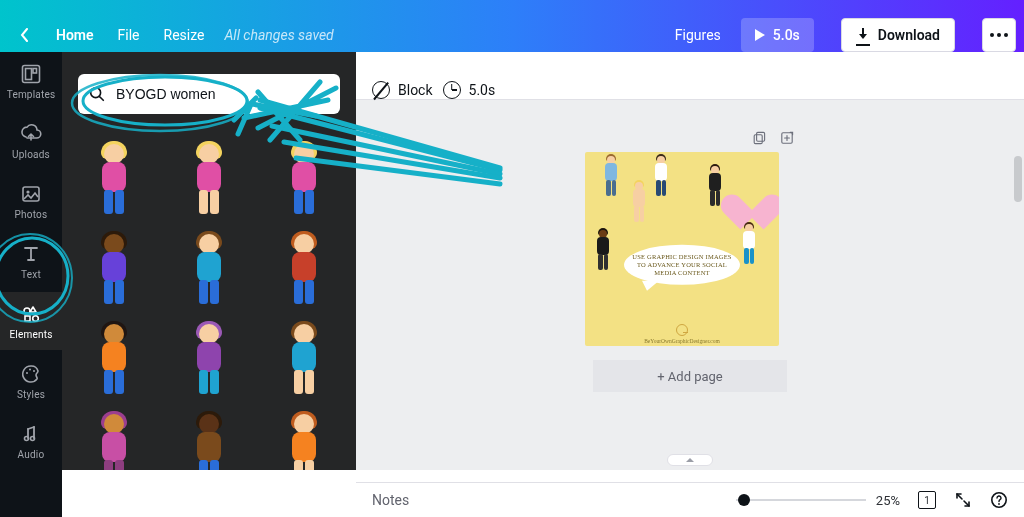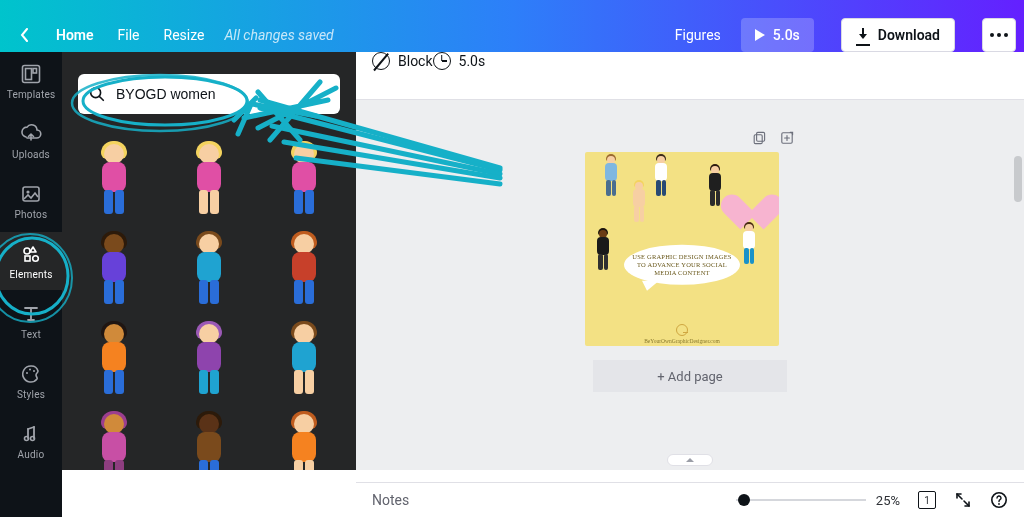--- a/index.html
+++ b/index.html
@@ -47,21 +47,21 @@
   .p-head{position:absolute; top:0; left:50%; transform:translateX(-50%); width:20px;height:20px; border-radius:50%;}
   .p-hair{position:absolute; top:-3px; left:50%; transform:translateX(-50%); width:26px;height:18px; border-radius:12px 12px 6px 6px;}
   .p-body{position:absolute; top:18px; left:50%; transform:translateX(-50%); width:24px; height:30px; border-radius:8px;}
   .p-legs{position:absolute; top:46px; left:50%; transform:translateX(-50%); width:20px;height:24px;display:flex;gap:2px;}
   .p-leg{flex:1;border-radius:3px;}
   .panel-collapse{position:absolute; right:-10px; top:50%; transform:translateY(-50%); width:10px; height:58px; background:#252627; border-radius:0 6px 6px 0; display:flex; align-items:center; justify-content:center; cursor:pointer;}
   .panel-collapse::before{content:"";border-top:5px solid transparent;border-bottom:5px solid transparent;border-right:5px solid #7a7a7f;}
 
   
   .workarea{position:absolute; left:356px; top:52px; right:0; bottom:47px; background:#edeef0;}
-  .work-topbar{height:48px; background:#fff; border-bottom:1px solid #e0e0e6; display:flex; align-items:flex-start; padding:0 16px; gap:0; color:#0e1318;}
+  .work-topbar{height:48px; background:#fff; border-bottom:1px solid #e0e0e6; display:flex; align-items:flex-end; padding:0 16px; gap:10px; color:#0e1318;}
   .work-btn{display:inline-flex;align-items:center; gap:8px; cursor:pointer;}
   .ring{width:18px;height:18px;border:1.8px solid #0e1318;border-radius:50%;position:relative;}
   .ring.slash::after{content:"";position:absolute;left:50%;top:-2px; width:1.8px;height:22px;background:#0e1318; transform:translateX(-50%) rotate(40deg);}
   .clock{width:18px;height:18px;border:1.8px solid #0e1318;border-radius:50%;position:relative;}
   .clock::before{content:"";position:absolute;left:50%;top:2px;width:1.6px;height:6px;background:#0e1318;transform:translateX(-50%);}
   .clock::after{content:"";position:absolute;left:50%;top:7px;width:5px;height:1.6px;background:#0e1318;}
 
   .canvas-scroll{position:absolute; left:0; top:48px; right:0; bottom:0;}
   .canvas{position:absolute; left:50%; top:30px; transform:translateX(-50%); width:210px;}
   .canvas-toolbar{display:flex; justify-content:flex-end; gap:12px; margin-bottom:6px; color:#6c6f7b;}
@@ -170,38 +170,38 @@
   <div class="rail-item">
     <span class="rail-ico">
         <svg width="22" height="22" viewBox="0 0 22 22">
           <rect x="3" y="4" width="16" height="14" rx="2" stroke="currentColor" stroke-width="1.6" fill="none"></rect>
           <circle cx="8" cy="9" r="1.6" fill="currentColor"></circle>
           <path d="M4 16l4-4 3 3 4-5 3 4" stroke="currentColor" stroke-width="1.6" fill="none"></path>
         </svg>
       </span>
     <span class="rail-label">Photos</span>
   </div>
+  <div class="rail-item">
+    <span class="rail-ico">
+        <svg width="22" height="22" viewBox="0 0 22 22">
+          <path d="M5 5h12M11 5v12M8 17h6" stroke="currentColor" stroke-width="1.8" fill="none" stroke-linecap="round"></path>
+        </svg>
+      </span>
+    <span class="rail-label">Text</span>
+  </div>
   <div class="rail-item active">
     <span class="rail-ico">
         <svg width="22" height="22" viewBox="0 0 22 22">
           <circle cx="7" cy="8" r="3" stroke="currentColor" stroke-width="1.6" fill="none"></circle>
           <path d="M13 4l3 5h-6z" stroke="currentColor" stroke-width="1.6" fill="none" stroke-linejoin="round"></path>
           <rect x="5" y="13" width="5" height="5" stroke="currentColor" stroke-width="1.6" fill="none"></rect>
           <circle cx="15.5" cy="15.5" r="2.8" stroke="currentColor" stroke-width="1.6" fill="none"></circle>
         </svg>
       </span>
     <span class="rail-label">Elements</span>
-  </div>
-  <div class="rail-item">
-    <span class="rail-ico">
-        <svg width="22" height="22" viewBox="0 0 22 22">
-          <path d="M5 5h12M11 5v12M8 17h6" stroke="currentColor" stroke-width="1.8" fill="none" stroke-linecap="round"></path>
-        </svg>
-      </span>
-    <span class="rail-label">Text</span>
   </div>
   <div class="rail-item">
     <span class="rail-ico">
         <svg width="22" height="22" viewBox="0 0 22 22">
           <path d="M11 3a8 8 0 1 0 6 13c1-1-1-2-1-4s2-2 2-4a7 7 0 0 0-7-5z" stroke="currentColor" stroke-width="1.6" fill="none"></path>
           <circle cx="7" cy="10" r="1" fill="currentColor"></circle>
           <circle cx="10" cy="6.5" r="1" fill="currentColor"></circle>
           <circle cx="14" cy="8" r="1" fill="currentColor"></circle>
         </svg>
       </span>

